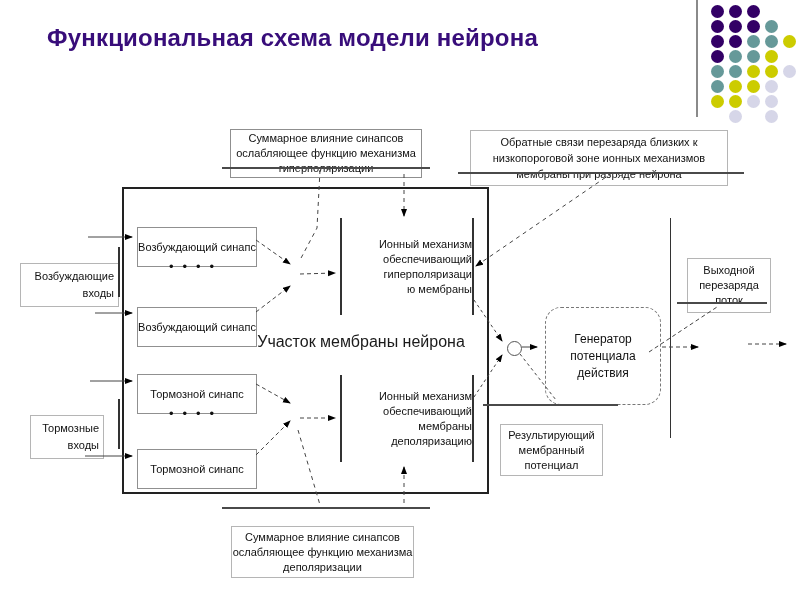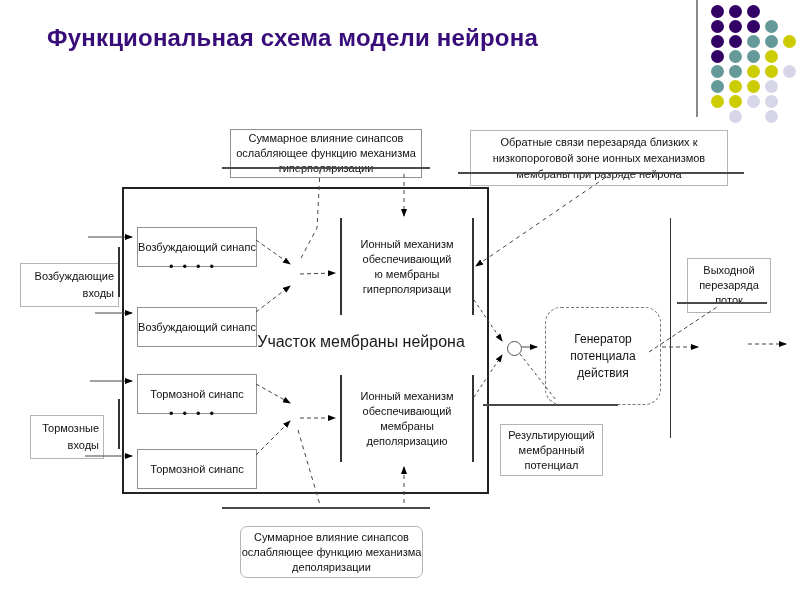--- a/index.html
+++ b/index.html
@@ -14,21 +14,21 @@
   .box{position:absolute;border:1px solid #8f8f8f;text-align:center;font-size:11px;line-height:15px;
        display:flex;flex-direction:column;justify-content:center;background:#fff;margin-top:12px;}
   .lightbox{border-color:#b5b5b5;}
   .hline{position:absolute;height:2px;background:#4a4a4a;}
   .vline{position:absolute;width:2px;background:#333;}
   #main-box{left:122px;top:187px;width:363px;height:303px;border:2px solid #222;background:transparent;position:absolute;}
   .synapse{left:137px;width:118px;height:38px;border:1px solid #909090;}
   .dots-sep{position:absolute;left:137px;width:118px;text-align:center;font-size:13px;letter-spacing:9px;color:#111;}
   #membrane-label{left:237px;top:333px;width:248px;font-size:16px;color:#1a1a1a;text-align:center;position:absolute;}
   .ion{position:absolute;left:340px;width:130px;border-left:2px solid #333;border-right:2px solid #333;
-       display:flex;flex-direction:column;justify-content:center;text-align:center;font-size:11px;line-height:15px;}
+       display:flex;flex-direction:column;justify-content:center;text-align:right;font-size:11px;line-height:15px;}
   #generator{left:545px;top:295px;width:114px;height:96px;border:1px dashed #777;border-radius:16px;
              font-size:12px;line-height:17px;}
   #sum-circle{left:507px;top:341px;width:13px;height:13px;border:1px solid #555;border-radius:50%;background:#fff;position:absolute;}
   .rightlabel{text-align:right;justify-content:center;}
   svg.overlay{position:absolute;left:0;top:0;pointer-events:none;}
 </style>
 </head>
 <body>
 
 <div id="title" class="abs">Функциональная схема модели нейрона</div>
@@ -88,42 +88,42 @@
 
 <div class="box synapse" style="top:362px;">Тормозной синапс</div>
 <div class="dots-sep" style="top:406px;">••••</div>
 <div class="box synapse" style="top:437px;">Тормозной синапс</div>
 
 <div id="membrane-label">Участок мембраны нейрона</div>
 
 <div class="ion" style="top:218px;height:97px;">
   <div>Ионный механизм</div>
   <div>обеспечивающий</div>
+  <div>гиперполяризаци</div>
   <div>ю мембраны</div>
-  <div>гиперполяризаци</div>
 </div>
 <div class="ion" style="top:375px;height:87px;">
   <div>Ионный механизм</div>
   <div>обеспечивающий</div>
   <div>мембраны</div>
   <div>деполяризацию</div>
 </div>
 
 <div id="sum-circle"></div>
 <div id="generator" class="box">Генератор потенциала действия</div>
 
 <div class="vline" style="left:670px;top:218px;height:220px;width:1px;"></div>
 <div class="box lightbox" style="left:687px;top:246px;width:82px;height:53px;">Выходной перезаряда поток</div>
 <div class="hline" style="left:677px;top:302px;width:90px;"></div>
 
 <div class="hline" style="left:483px;top:404px;width:135px;"></div>
 <div class="box lightbox" style="left:500px;top:412px;width:101px;height:50px;">Результирующий мембранный потенциал</div>
 
 <div class="hline" style="left:222px;top:507px;width:208px;"></div>
-<div class="box lightbox" style="left:240px;top:514px;width:181px;height:50px;border-radius:7px;">Суммарное влияние синапсов ослабляющее функцию механизма деполяризации</div>
+<div class="box lightbox" style="left:231px;top:514px;width:181px;height:50px;">Суммарное влияние синапсов ослабляющее функцию механизма деполяризации</div>
 
 <svg class="overlay" width="800" height="600" viewBox="0 0 800 600">
   <defs>
     <marker id="ah" markerWidth="9" markerHeight="8" refX="7" refY="3" orient="auto">
       <path d="M0,0 L8,3 L0,6 Z" fill="#000"></path>
     </marker>
   </defs>
   <g stroke="#444" stroke-width="1" fill="none">
 
     <path d="M88,237 L132,237" marker-end="url(#ah)"></path>

